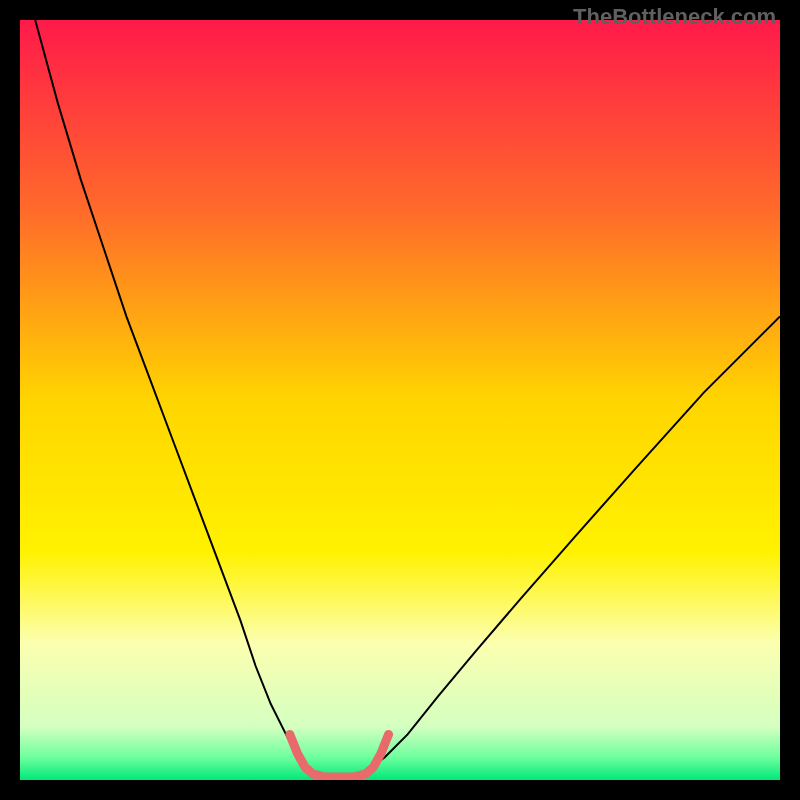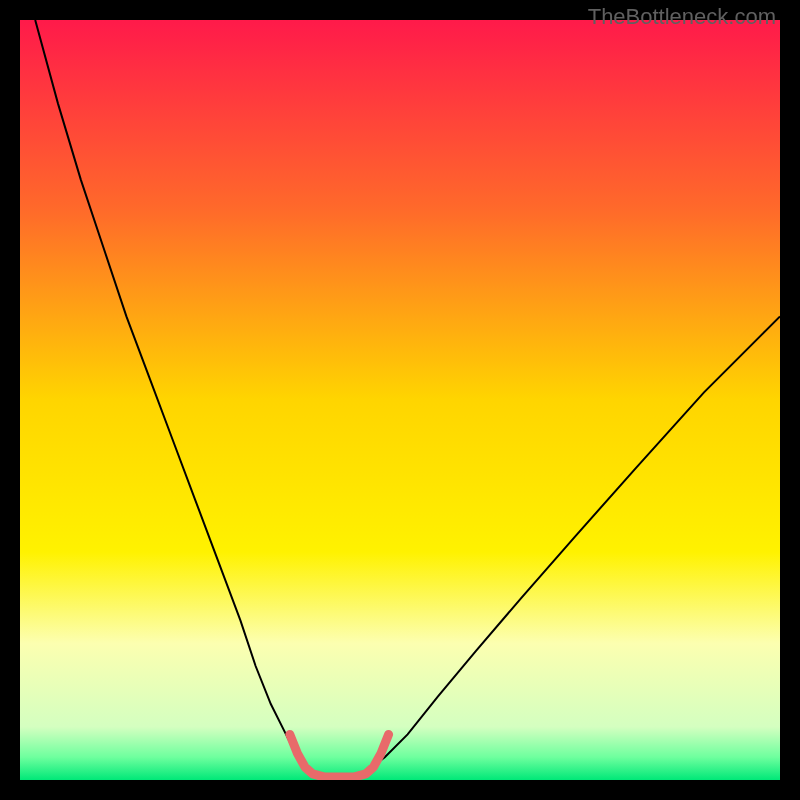--- a/index.html
+++ b/index.html
@@ -17,21 +17,21 @@
     top: 20px;
     width: 760px;
     height: 760px;
   }
   .watermark {
     position: absolute;
     top: 4px;
     right: 24px;
     color: #606060;
     font-size: 22px;
-    font-weight: 400;
+    font-weight: 700;
     z-index: 10;
   }
   svg {
     display: block;
   }
 </style>
 </head>
 <body>
 
 <div class="watermark">TheBottleneck.com</div>

